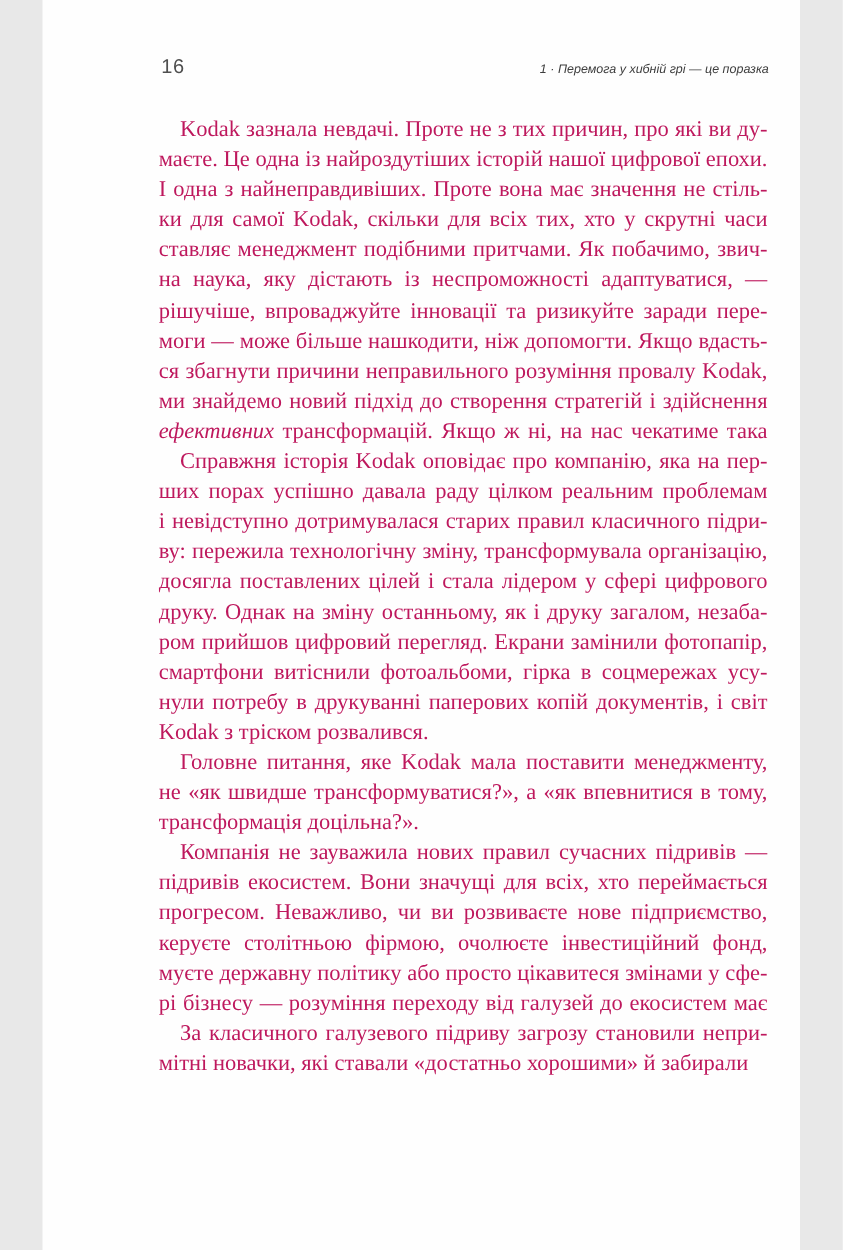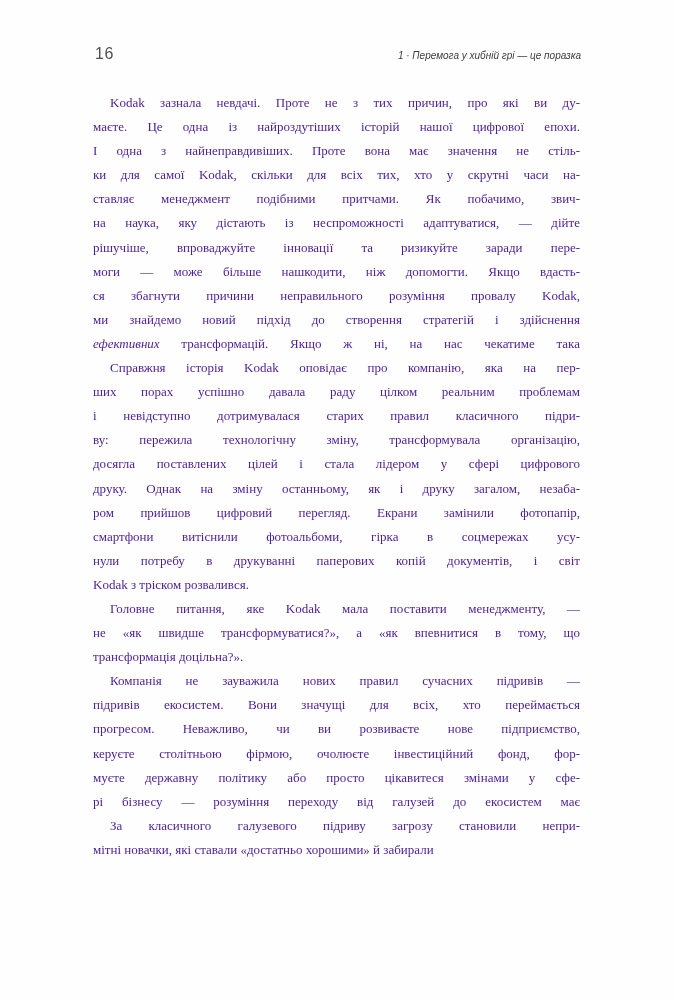--- a/index.html
+++ b/index.html
@@ -2,21 +2,21 @@
 <html><head>
 <meta charset="utf-8">
 <style>
   html, body {
     margin: 0;
     padding: 0;
     background: #e8e8e8;
   }
   .page {
     position: relative;
-    width: 674px;
+    width: 606px;
     height: 1000px;
     background: #fefefe;
     margin: 0 auto;
     overflow: hidden;
     font-family: "Liberation Serif", "DejaVu Serif", serif;
   }
   .running-head {
     position: absolute;
     top: 45px;
     left: 95px;
@@ -34,22 +34,22 @@
   .chapter-title {
     font-size: 10px;
     font-style: italic;
     color: #3d3d3d;
   }
   .body-text {
     position: absolute;
     top: 91px;
     left: 93px;
     width: 487px;
-    font-size: 13px;
-    color: #4c1d95;
+    font-size: 18px;
+    color: #be185d;
   }
   .paragraph { margin: 0; }
   .line {
     height: 24.1px;
     line-height: 24.1px;
     overflow: hidden;
     text-align: justify;
     text-align-last: justify;
   }
   .line.first { text-indent: 17px; }

